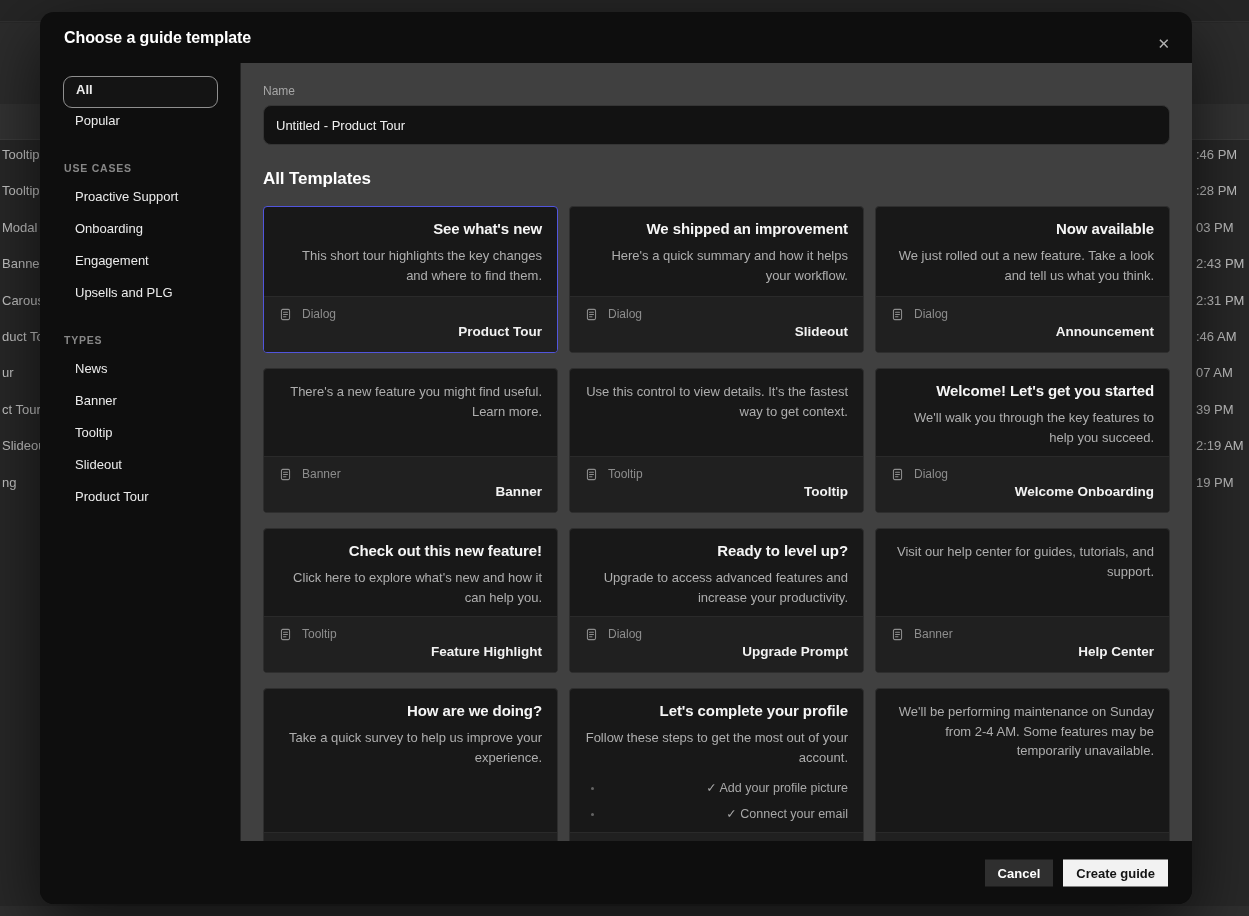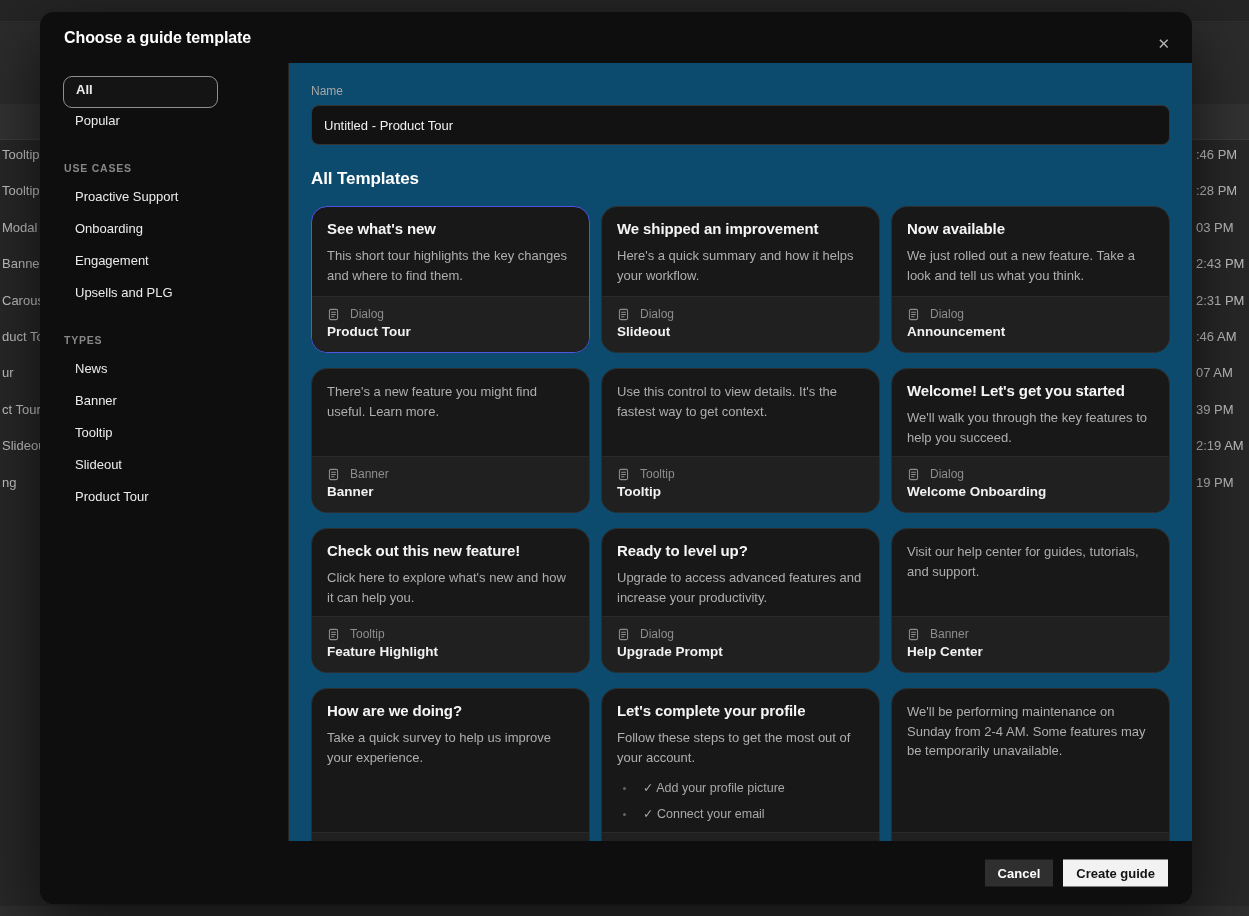--- a/index.html
+++ b/index.html
@@ -30,32 +30,32 @@
   
   .sidebar { position:absolute; left:0; top:51px; width:200px; bottom:63px; padding:13px 22px 0 23px; }
   .side-item { height:32px; line-height:26px; padding:0 12px; border-radius:9px;
     font-size:13px; color:#ececec; white-space:nowrap; }
   .side-item.sel { border:1.5px solid #8f8f8f; font-weight:700; background:#141414; }
   .side-heading { margin:22px 0 10px 1px; font-size:10.5px; font-weight:700; letter-spacing:0.8px;
     color:#878787; }
 
   
   .content { position:absolute; left:200px; right:0; top:51px; bottom:63px;
-    background:#0c4a6e; border-left:1px solid #242424; overflow:hidden; padding:0 22px;margin-left:48px; }
+    background:#404040; border-left:1px solid #242424; overflow:hidden; padding:0 22px; }
   .name-label { margin-top:21px; font-size:12px; color:#a6a6a6; }
   .name-input { display:block; margin-top:7px; width:100%; height:40px; background:#121212;
     border:1px solid #353535; border-radius:8px; padding:0 12px; font-size:13px; color:#f0f0f0;
     font-family:"Liberation Sans", sans-serif; outline:none; }
   .templates-heading { margin-top:24px; font-size:17px; font-weight:700; color:#ffffff; letter-spacing:-0.1px; }
   .grid { margin-top:17px; display:grid; grid-template-columns:repeat(3,1fr);
     grid-template-rows:147px 145px 145px 201px; column-gap:11px; row-gap:15px; }
 
   
   .card { display:flex; flex-direction:column; background:#181818; border:1px solid #2e2e2e;
-    border-radius:16px; overflow:hidden; cursor:pointer; }
+    border-radius:4px; overflow:hidden; cursor:pointer;text-align:right; }
   .card.sel { border:1px solid #5155dd; }
   .card-body { flex:1 1 auto; padding:13px 15px; overflow:hidden; }
   .card-title { font-size:15px; font-weight:700; color:#f5f5f5; margin-bottom:9px; letter-spacing:-0.1px; }
   .card-desc { font-size:13px; line-height:1.5; color:#aeaeae; }
   .card-list { list-style:none; margin-top:13px; }
   .card-list li { position:relative; padding-left:26px; margin-bottom:11px; font-size:12.5px; color:#a8a8a8; }
   .card-list li::before { content:""; position:absolute; left:6px; top:7px; width:3px; height:3px;
     border-radius:50%; background:#636363; }
   .card-footer { flex:0 0 56px; background:#202020; border-top:1px solid #2a2a2a; padding:10px 15px 0; }
   .card-type { display:flex; align-items:center; gap:10px; font-size:12px; color:#8d8d8d; }

